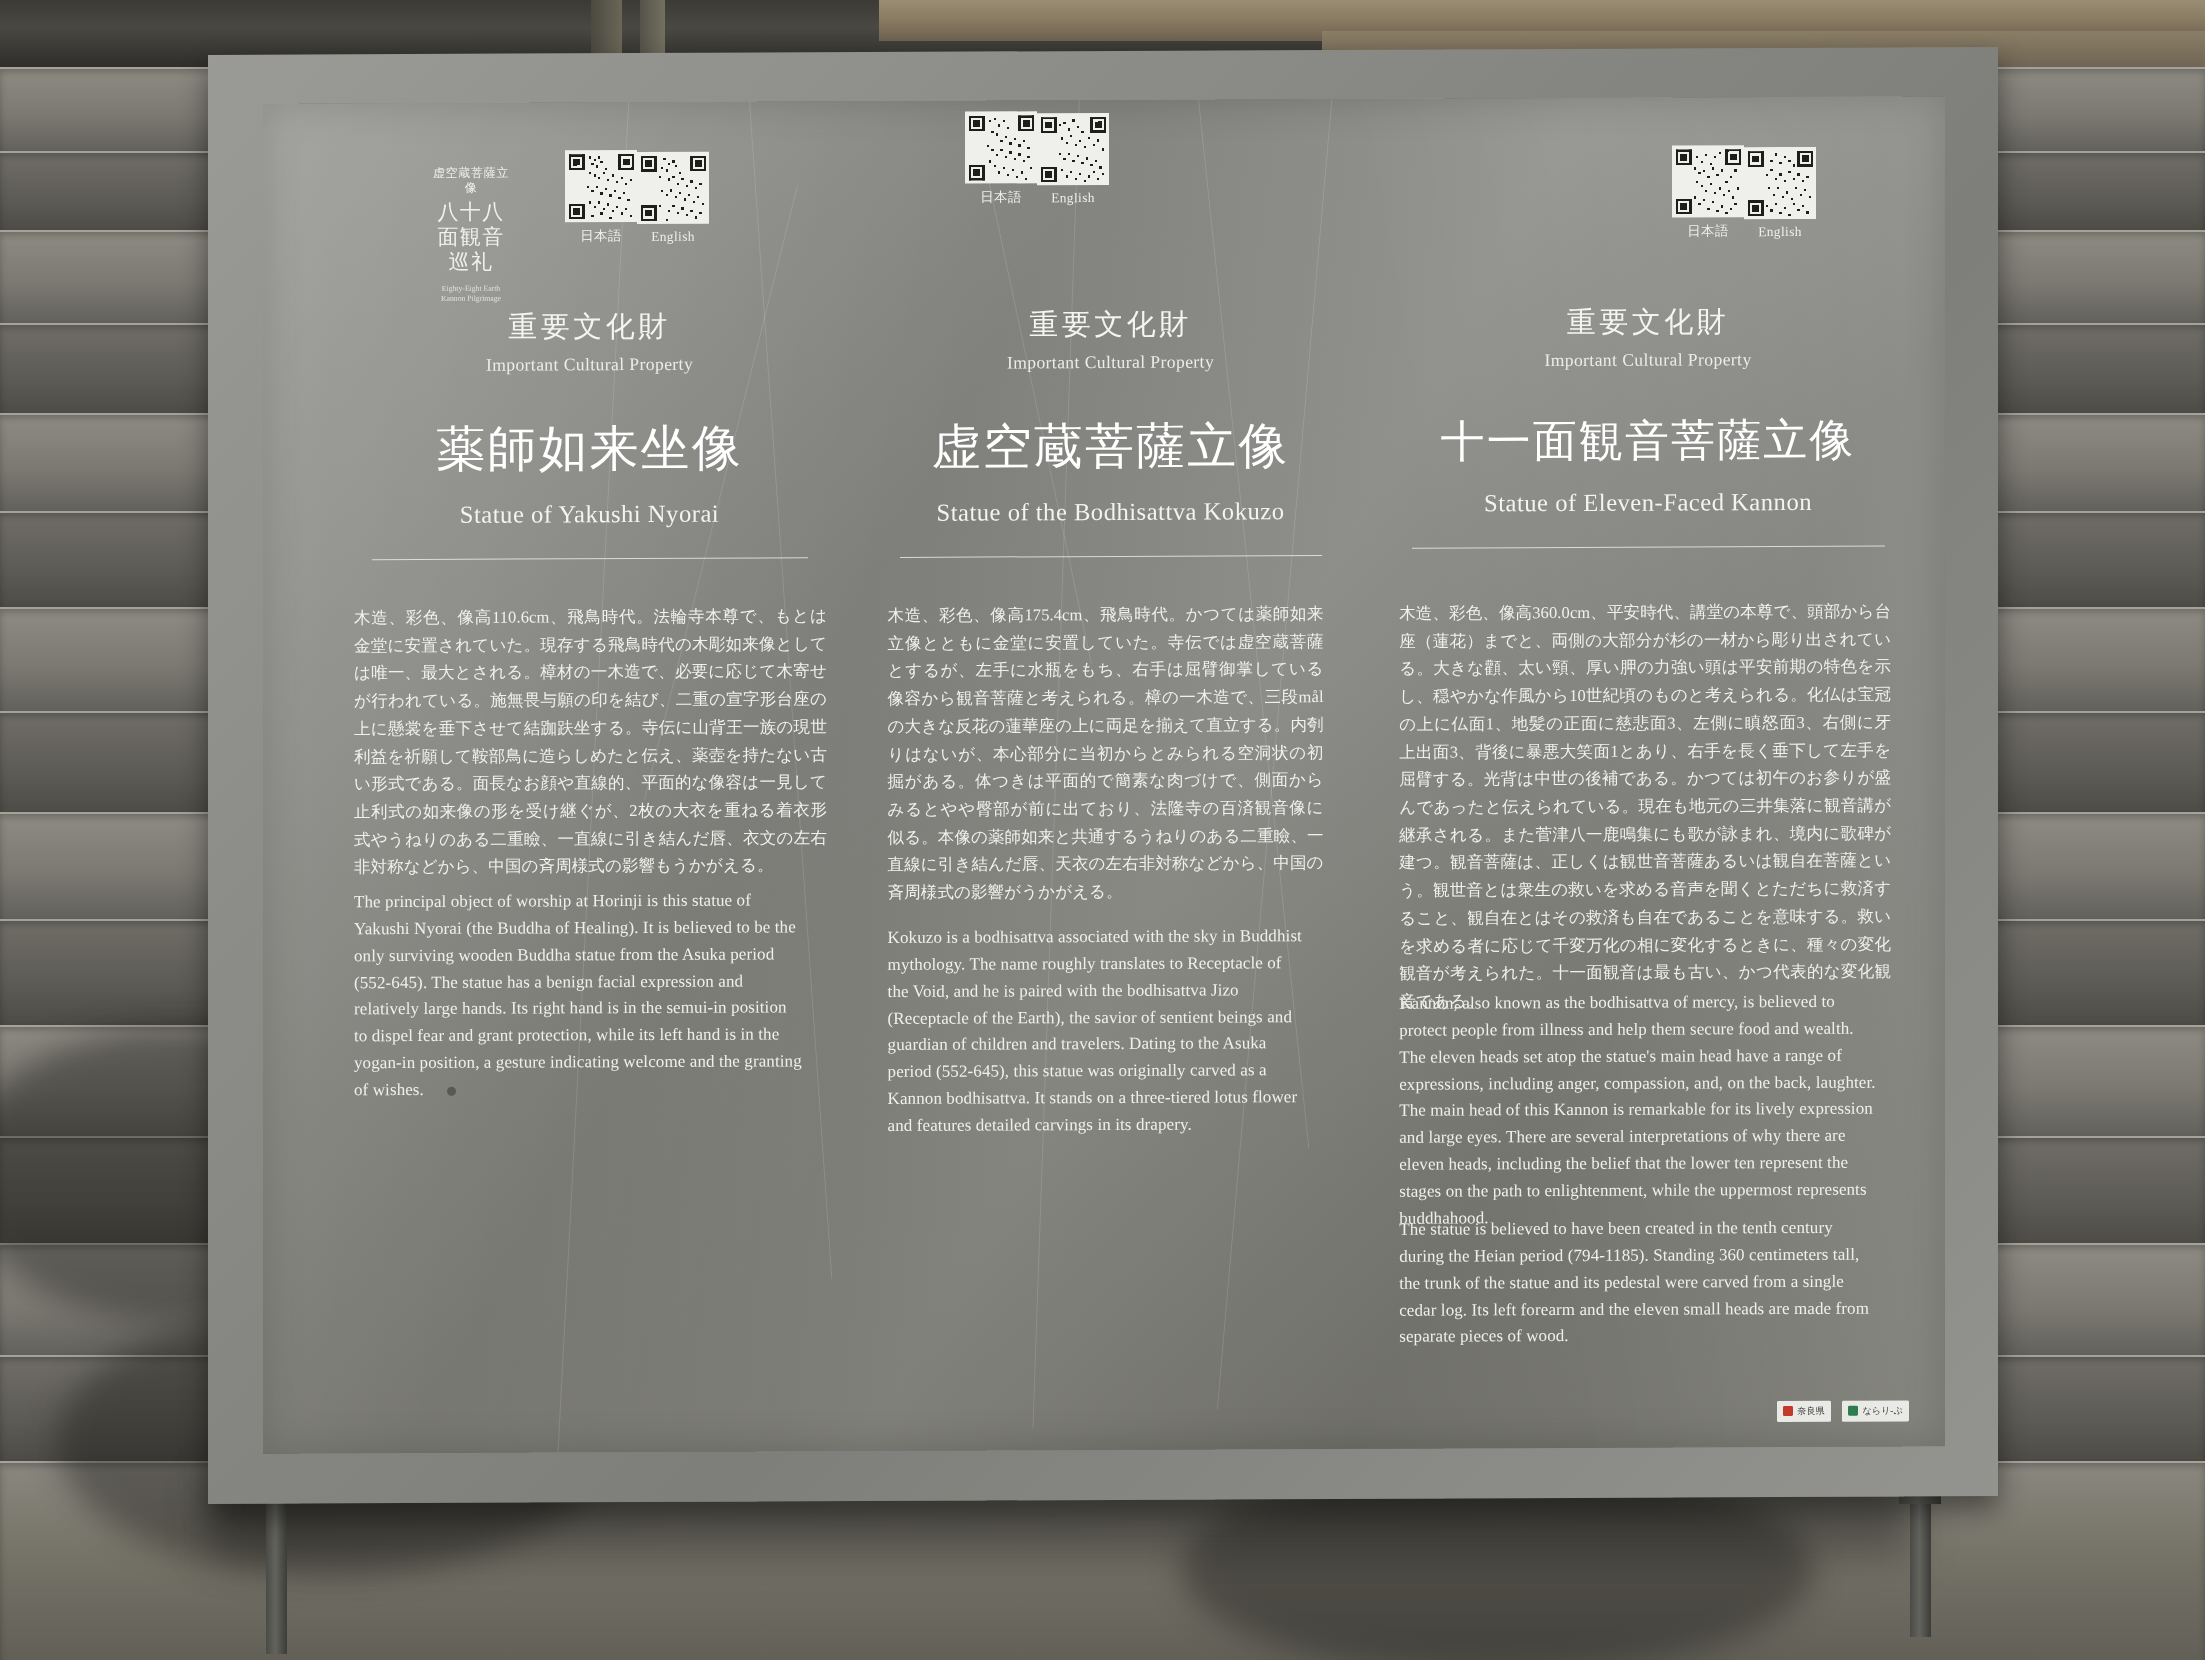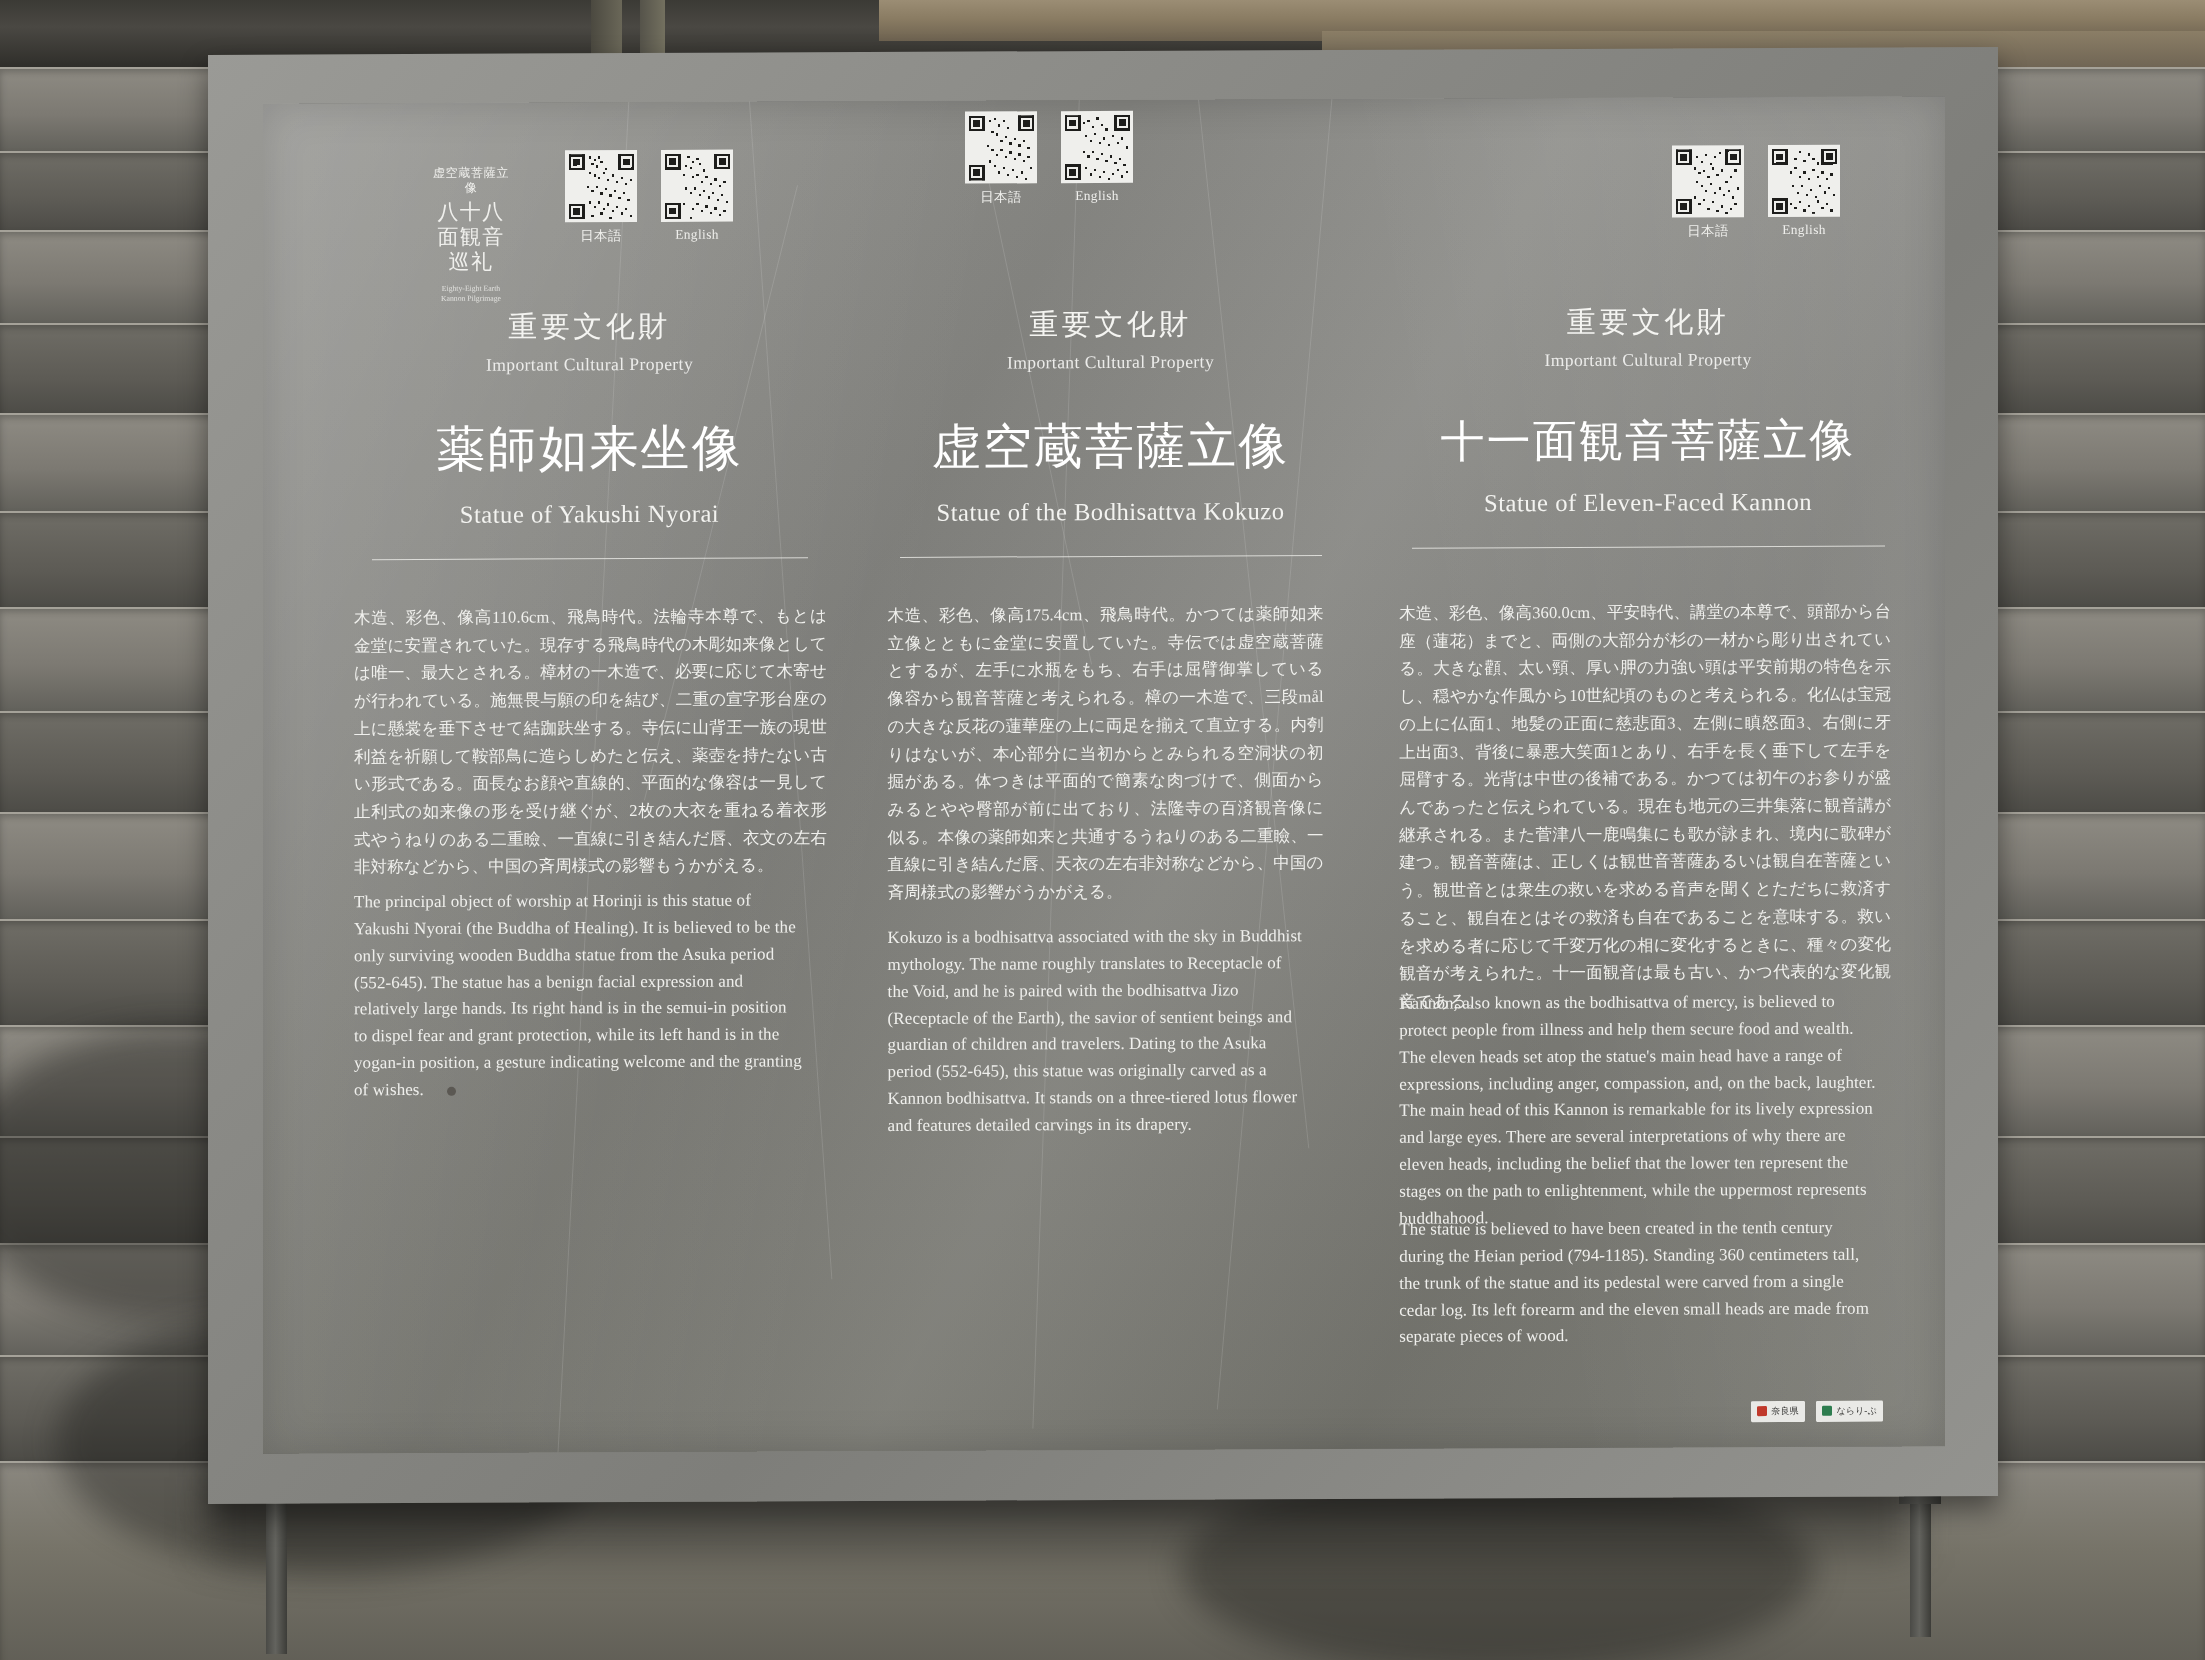--- a/index.html
+++ b/index.html
@@ -103,21 +103,21 @@
     height: 100%;
     color: #f2f2ef;
   }
   #col1 { left: 84px;  width: 485px; }
   #col2 { left: 619px;  width: 457px; }
   #col3 { left: 1132px; width: 506px; }
 
   .qr-row {
     position: absolute;
     display: flex;
-    gap: 24px;
+    align-items: flex-end;
   }
   .qr-wrap { text-align: center; }
   .qr {
     width: 72px;
     height: 72px;
     background: #efefec;
     padding: 3.5px;
     box-sizing: border-box;
   }
   .qr svg { display:block; width: 100%; height: 100%; }
@@ -205,21 +205,21 @@
   #logo-mark .lm-sub {
     font-size: 7.7px;
     margin-top: 9.8px;
     line-height: 1.3;
     opacity: 0.85;
   }
 
   
   #footer-badges {
     position: absolute;
-    right: 62px;
+    right: 36px;
     bottom: 25px;
     display: flex;
     gap: 11.3px;
     align-items: center;
     text-align: right;
   }
   .badge {
     background: #e9e9e6;
     color: #3a3a38;
     font-size: 9.1px;

